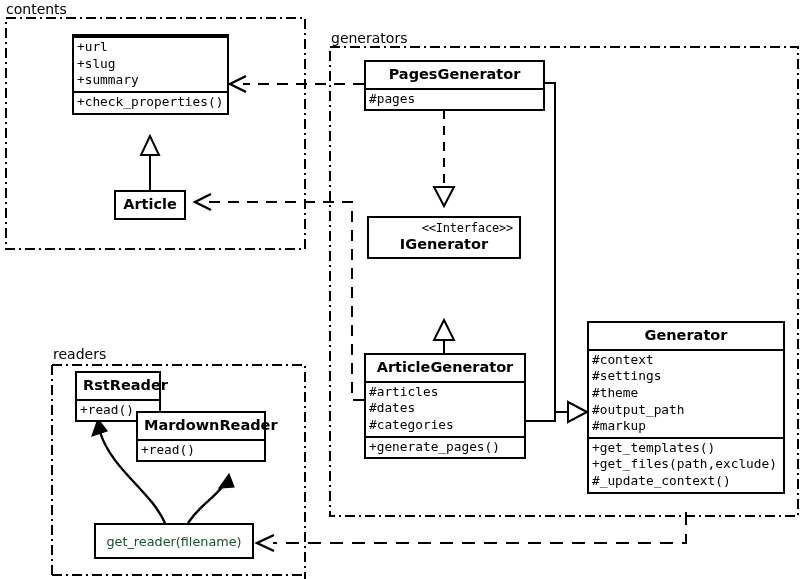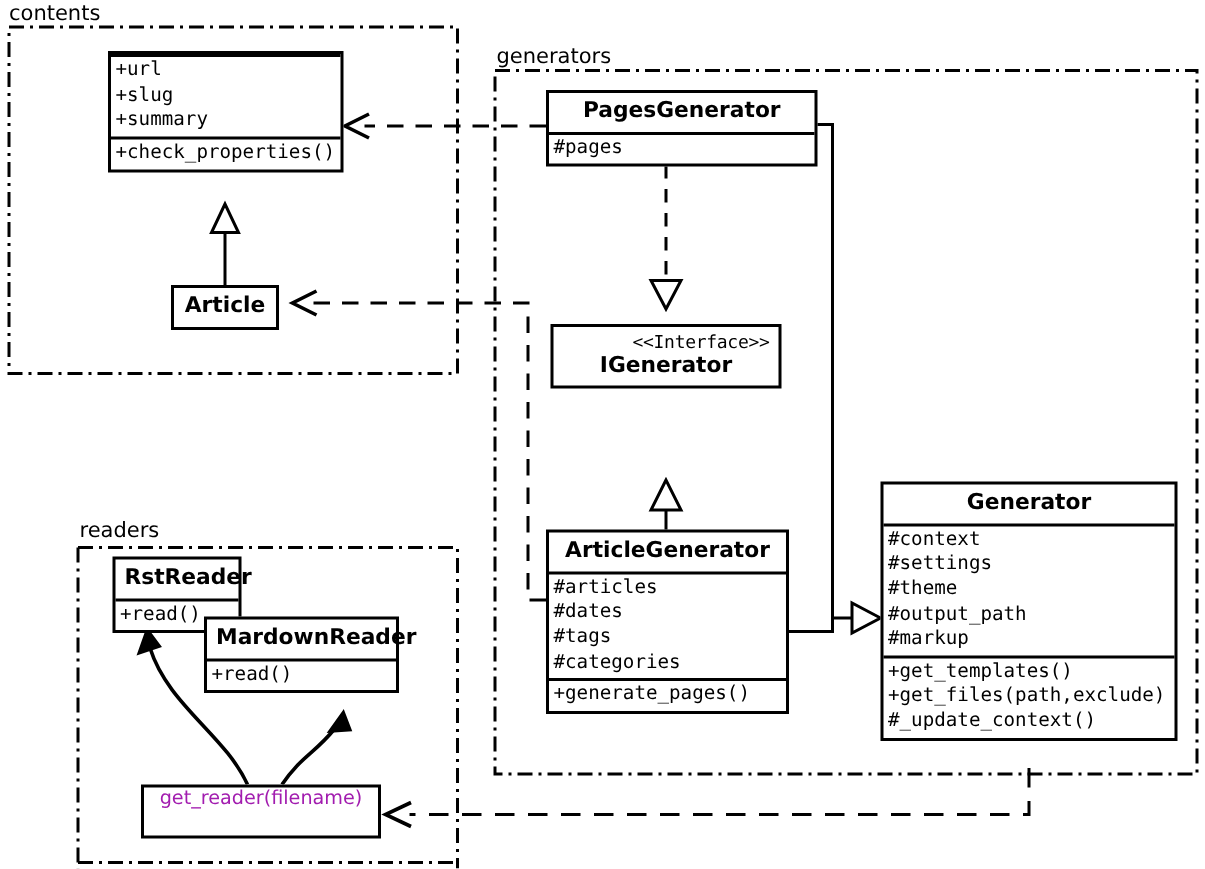--- a/index.html
+++ b/index.html
@@ -72,25 +72,25 @@
   }
   .uml-compartment div {
     white-space: nowrap;
   }
   .uml-plain {
     position: absolute;
     background: #ffffff;
     border: 2px solid #000000;
     box-sizing: border-box;
     display: flex;
-    align-items: flex-start;
+    align-items: center;
     justify-content: center;
     font-family: "DejaVu Sans", sans-serif;
     font-size: 12.8px;
-    color: #a21caf;
+    color: #14532d;
     white-space: nowrap;
   }
 </style>
 </head>
 <body>
 
 <div id="canvas">
 
   <svg class="layer" viewBox="0 0 803 579" xmlns="http://www.w3.org/2000/svg">
 
@@ -164,21 +164,20 @@
       <span class="uml-stereotype">&lt;&lt;Interface&gt;&gt;</span>
       <span>IGenerator</span>
     </div>
   </div>
 
   <div class="uml-class" style="left:364px; top:353px; width:162px;">
     <div class="uml-name">ArticleGenerator</div>
     <div class="uml-compartment">
       <div>#articles</div>
       <div>#dates</div>
-      <div>#tags</div>
       <div>#categories</div>
     </div>
     <div class="uml-compartment">
       <div>+generate_pages()</div>
     </div>
   </div>
 
   <div class="uml-class" style="left:587px; top:321px; width:198px;">
     <div class="uml-name">Generator</div>
     <div class="uml-compartment">

